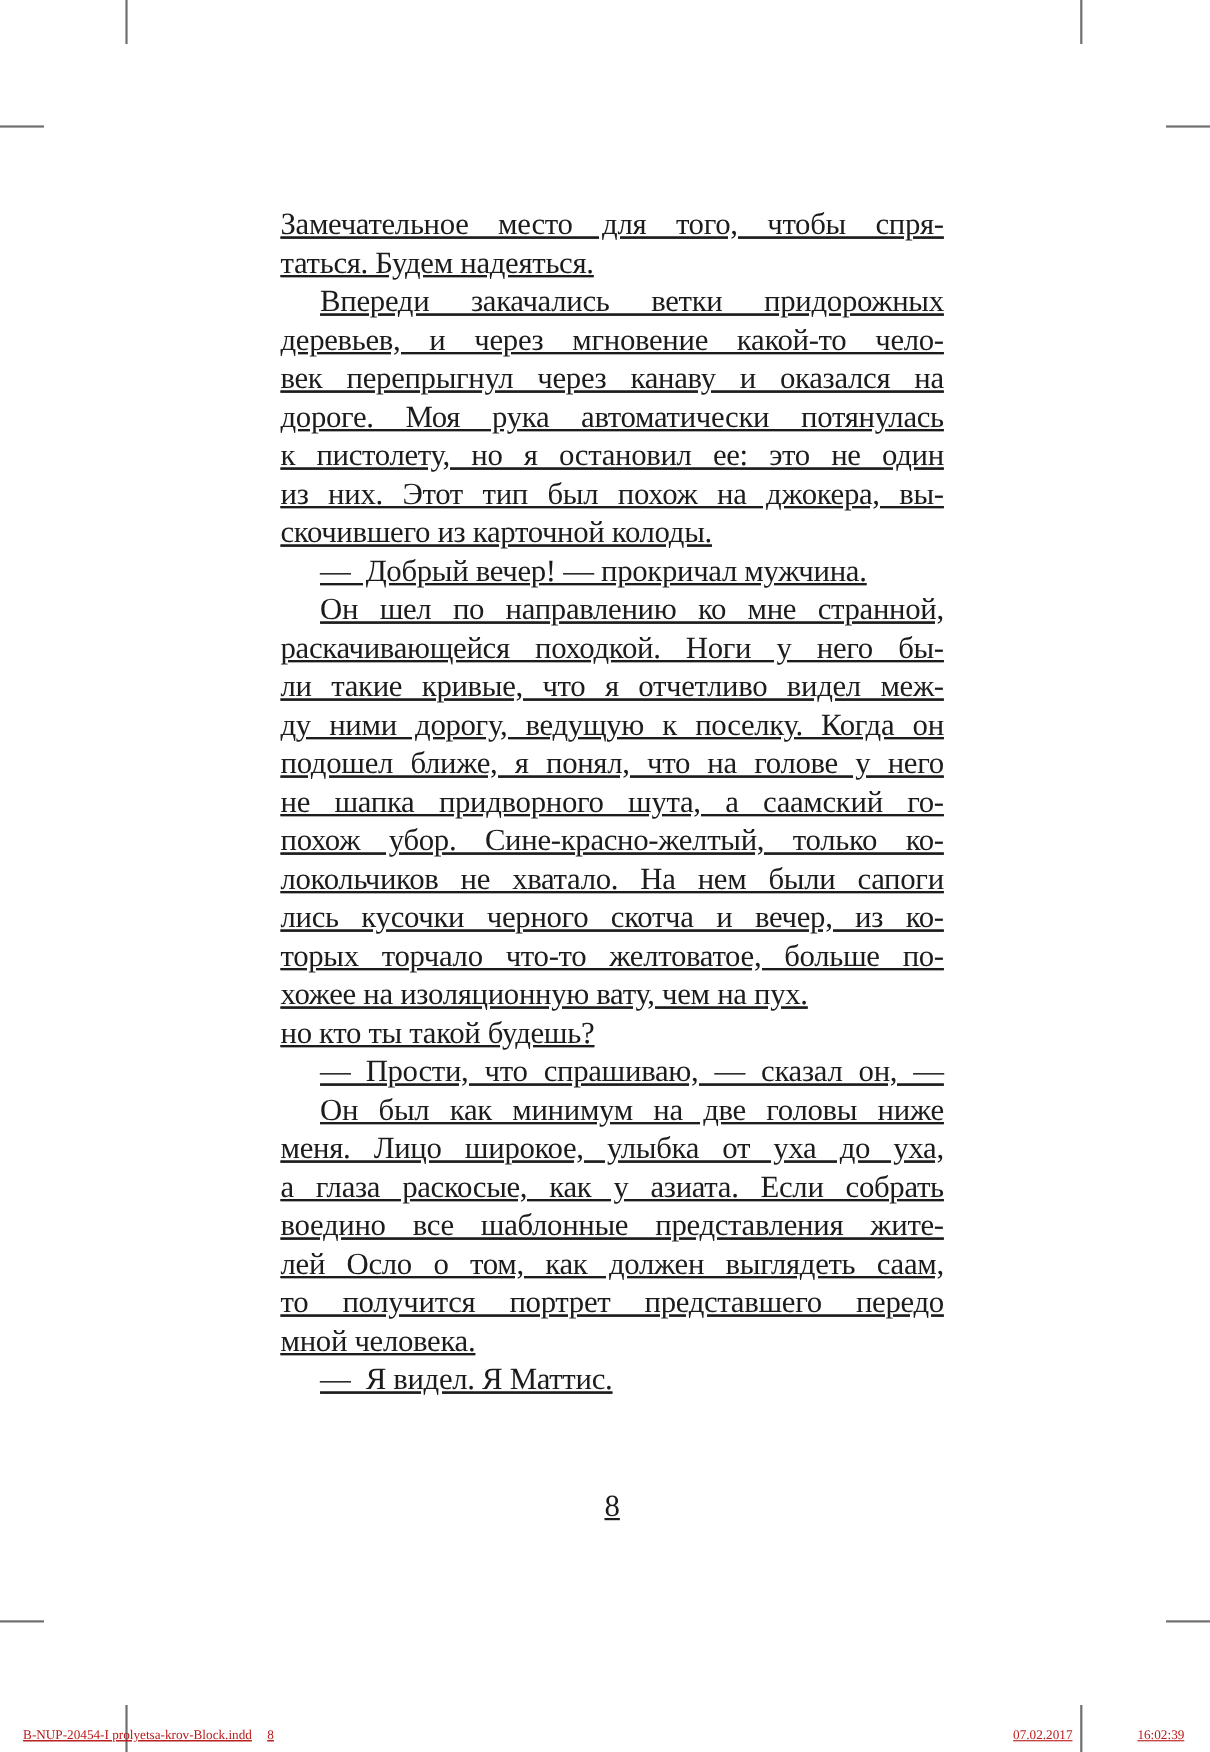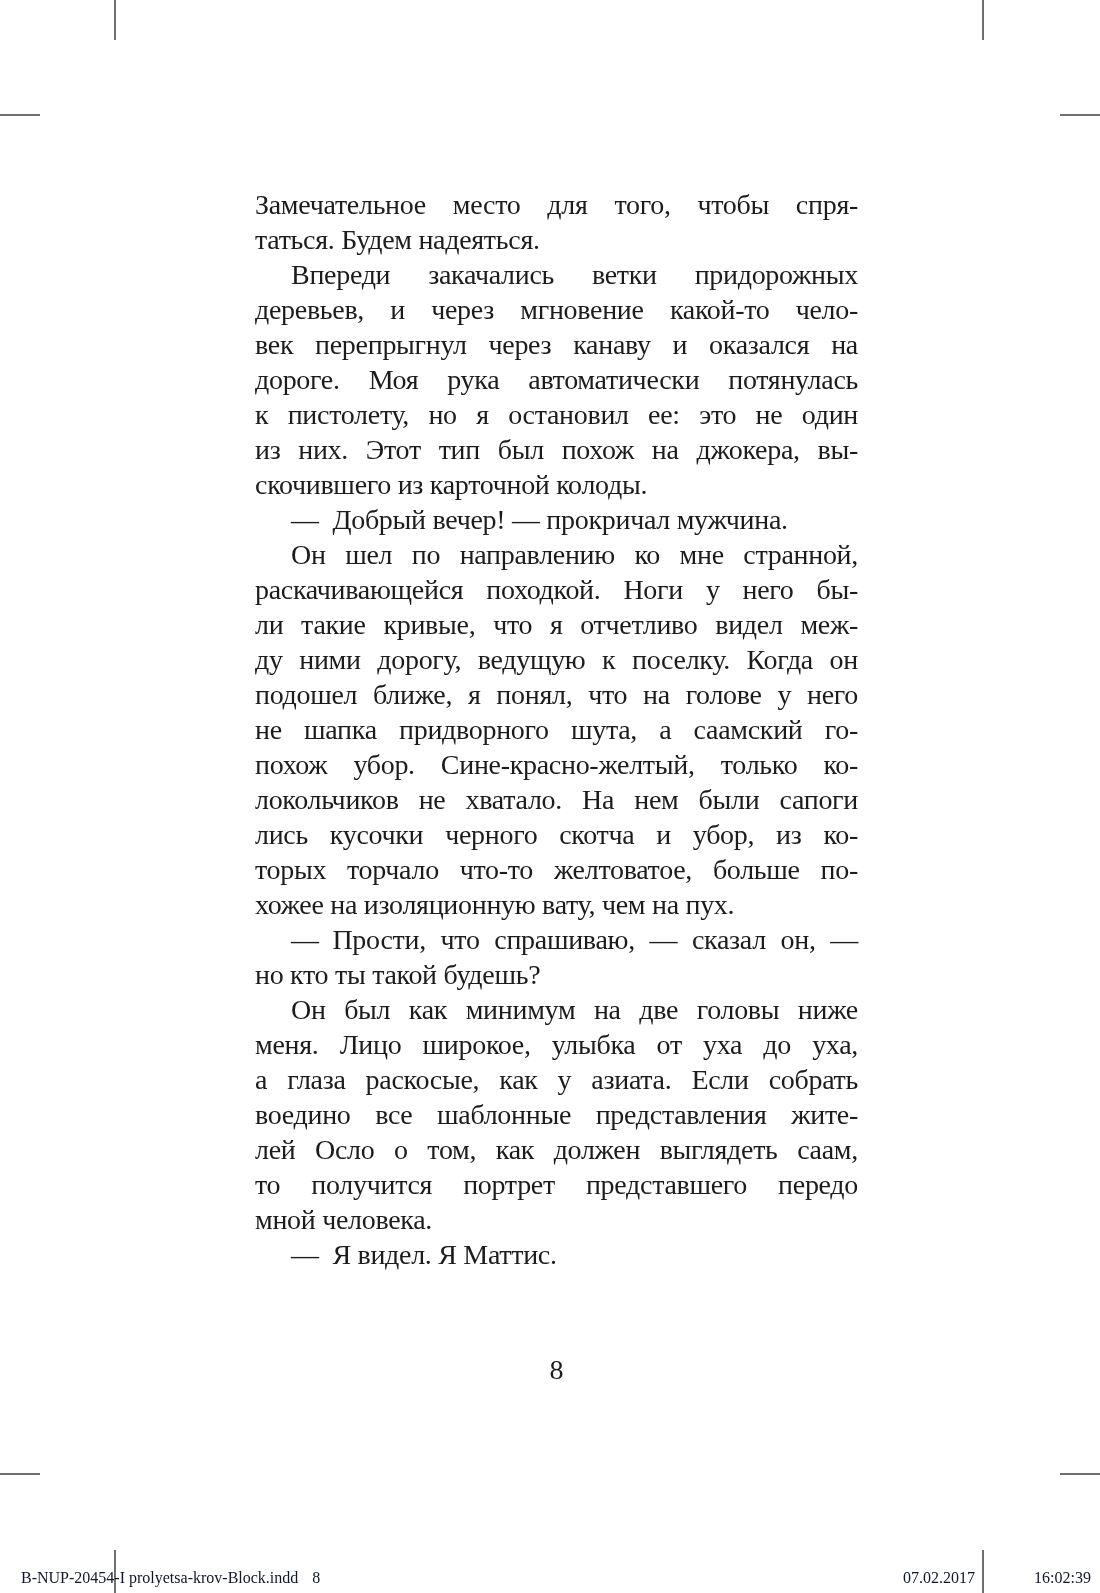--- a/index.html
+++ b/index.html
@@ -1,20 +1,20 @@
 <!DOCTYPE html>
 <html lang="ru" style="--text-color: #1c1c1c; --mark-color: #6f6f6f; --page-bg: #ffffff;"><head>
 <meta charset="utf-8">
 <style>
   :root{
     --text-color:#1c1c1c;
     --mark-color:#6f6f6f;
     --page-bg:#ffffff;
   }
-  *{margin:0;padding:0;box-sizing:border-box;}
+  *{margin:0;padding:0;box-sizing:border-box;text-decoration:underline;}
   html,body{background:#fff;}
   .page{
     position:relative;
     width:1100px;
     height:1593px;
     background:var(--page-bg);
     overflow:hidden;
     font-family:"Liberation Serif","DejaVu Serif",serif;
     color:var(--text-color);
   }
@@ -66,23 +66,23 @@
     width:603px;
     font-size:28px;
     line-height:35px;
     text-align:center;
   }
 
   
   .slug{
     position:absolute;
     top:1568px;
-    font-size:16px;
+    font-size:12px;
     line-height:19px;
-    color:#0f172a;
+    color:#b91c1c;
   }
   .slug-left{left:21px;}
   .slug-left .slug-page{margin-left:14px;}
   .slug-date{right:125px;}
   .slug-time{left:1034px;}
 </style>
 </head>
 <body>
 
 <div class="page">
@@ -108,25 +108,25 @@
       <div class="line para-end">скочившего из карточной колоды.</div>
       <div class="line indent para-end">— Добрый вечер! — прокричал мужчина.</div>
       <div class="line indent">Он шел по направлению ко мне странной,</div>
       <div class="line">раскачивающейся походкой. Ноги у него бы-</div>
       <div class="line">ли такие кривые, что я отчетливо видел меж-</div>
       <div class="line">ду ними дорогу, ведущую к поселку. Когда он</div>
       <div class="line">подошел ближе, я понял, что на голове у него</div>
       <div class="line">не шапка придворного шута, а саамский го-</div>
       <div class="line">похож убор. Сине-красно-желтый, только ко-</div>
       <div class="line">локольчиков не хватало. На нем были сапоги</div>
-      <div class="line">лись кусочки черного скотча и убор, из ко-</div>
+      <div class="line">лись кусочки черного скотча и вечер, из ко-</div>
       <div class="line">торых торчало что-то желтоватое, больше по-</div>
       <div class="line para-end">хожее на изоляционную вату, чем на пух.</div>
+      <div class="line para-end">но кто ты такой будешь?</div>
       <div class="line indent">— Прости, что спрашиваю, — сказал он, —</div>
-      <div class="line para-end">но кто ты такой будешь?</div>
       <div class="line indent">Он был как минимум на две головы ниже</div>
       <div class="line">меня. Лицо широкое, улыбка от уха до уха,</div>
       <div class="line">а глаза раскосые, как у азиата. Если собрать</div>
       <div class="line">воедино все шаблонные представления жите-</div>
       <div class="line">лей Осло о том, как должен выглядеть саам,</div>
       <div class="line">то получится портрет представшего передо</div>
       <div class="line para-end">мной человека.</div>
       <div class="line indent para-end">— Я видел. Я Маттис.</div>
     </div>
 

